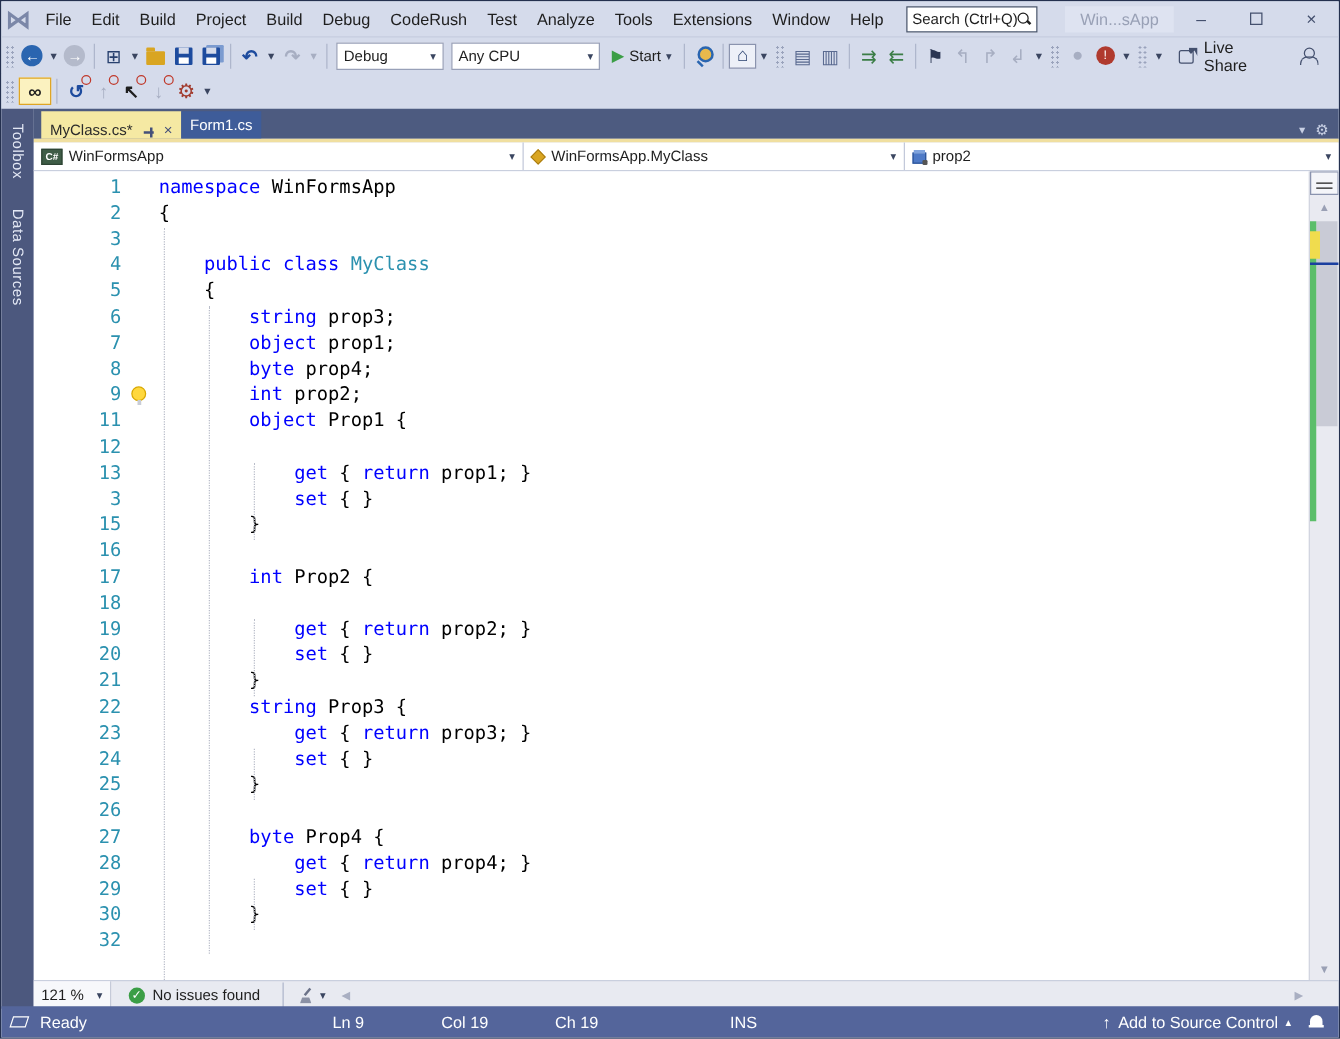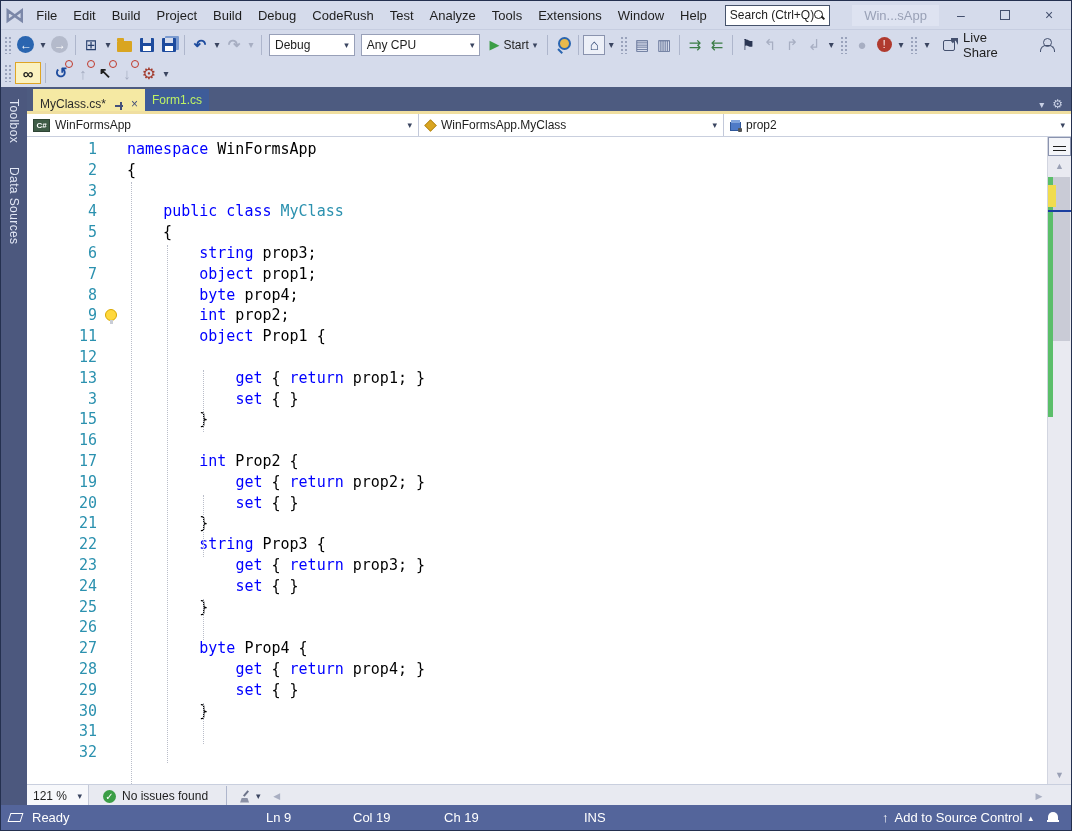--- a/index.html
+++ b/index.html
@@ -60,21 +60,21 @@
   .spacer { flex:1; }
   
   .main { position:absolute; left:0; top:86px; width:100%; height:720px; display:flex; }
   .side-strip { width:26px; background:#4C587E; display:flex; flex-direction:column; align-items:center; padding-top:4px; gap:8px; }
   .vtab { writing-mode:vertical-rl; color:#E3E8F5; font-size:12px; padding:8px 2px; letter-spacing:.4px; white-space:nowrap; }
   .doc { flex:1; display:flex; flex-direction:column; min-width:0; }
   
   .tabstrip { height:24px; background:#4D5B80; display:flex; align-items:flex-end; }
   .tab { height:22px; display:flex; align-items:center; padding:0 7px; font-size:12px; cursor:default; }
   .tab.active { background:#F5E9A3; color:#2B2B2B; margin-left:6px;align-items:flex-end; }
-  .tab.inactive { background:#3E5C99; color:#bef264; }
+  .tab.inactive { background:#3E5C99; color:#ffffff; }
   .tab .pin { width:10px; height:10px; position:relative; margin-left:8px; }
   .tab .pin::before { content:""; position:absolute; left:1px; top:4px; width:8px; height:2px; background:#44507A; }
   .tab .pin::after { content:""; position:absolute; left:6px; top:1px; width:2px; height:8px; background:#44507A; }
   .tab .x { margin-left:7px; color:#44507A; font-size:12px; }
   .tabstrip-right { margin-left:auto; display:flex; align-items:center; gap:8px; padding:0 8px; color:#C8D0E4; font-size:11px; }
   .khaki-line { height:3px; background:#F0DFA0; }
   
   .navbar { height:23px; background:#fff; border-bottom:1px solid #C9CFDE; display:flex; }
   .nav-cell { display:flex; align-items:center; gap:5px; padding:0 6px; border-right:1px solid #C3C9DA; font-size:12px; color:#1E1E1E; }
   .nav-cell .caret { margin-left:auto; color:#3A4560; font-size:9px; }
@@ -313,33 +313,33 @@
             <div class="code-line"><span class="ln">7</span><span class="gslot"></span><span class="ct"><span class="p">        </span><span class="k">object</span><span class="p"> prop1;</span></span></div>
             <div class="code-line"><span class="ln">8</span><span class="gslot"></span><span class="ct"><span class="p">        </span><span class="k">byte</span><span class="p"> prop4;</span></span></div>
             <div class="code-line"><span class="ln">9</span><span class="gslot"><span class="bulb"></span></span><span class="ct"><span class="p">        </span><span class="k">int</span><span class="p"> prop2;</span></span></div>
             <div class="code-line"><span class="ln">11</span><span class="gslot"></span><span class="ct"><span class="p">        </span><span class="k">object</span><span class="p"> Prop1 {</span></span></div>
             <div class="code-line"><span class="ln">12</span><span class="gslot"></span><span class="ct"></span></div>
             <div class="code-line"><span class="ln">13</span><span class="gslot"></span><span class="ct"><span class="p">            </span><span class="k">get</span><span class="p"> { </span><span class="k">return</span><span class="p"> prop1; }</span></span></div>
             <div class="code-line"><span class="ln">3</span><span class="gslot"></span><span class="ct"><span class="p">            </span><span class="k">set</span><span class="p"> { }</span></span></div>
             <div class="code-line"><span class="ln">15</span><span class="gslot"></span><span class="ct"><span class="p">        }</span></span></div>
             <div class="code-line"><span class="ln">16</span><span class="gslot"></span><span class="ct"></span></div>
             <div class="code-line"><span class="ln">17</span><span class="gslot"></span><span class="ct"><span class="p">        </span><span class="k">int</span><span class="p"> Prop2 {</span></span></div>
+            <div class="code-line"><span class="ln">18</span><span class="gslot"></span><span class="ct"></span></div>
             <div class="code-line"><span class="ln">19</span><span class="gslot"></span><span class="ct"><span class="p">            </span><span class="k">get</span><span class="p"> { </span><span class="k">return</span><span class="p"> prop2; }</span></span></div>
             <div class="code-line"><span class="ln">20</span><span class="gslot"></span><span class="ct"><span class="p">            </span><span class="k">set</span><span class="p"> { }</span></span></div>
             <div class="code-line"><span class="ln">21</span><span class="gslot"></span><span class="ct"><span class="p">        }</span></span></div>
             <div class="code-line"><span class="ln">22</span><span class="gslot"></span><span class="ct"><span class="p">        </span><span class="k">string</span><span class="p"> Prop3 {</span></span></div>
             <div class="code-line"><span class="ln">23</span><span class="gslot"></span><span class="ct"><span class="p">            </span><span class="k">get</span><span class="p"> { </span><span class="k">return</span><span class="p"> prop3; }</span></span></div>
             <div class="code-line"><span class="ln">24</span><span class="gslot"></span><span class="ct"><span class="p">            </span><span class="k">set</span><span class="p"> { }</span></span></div>
             <div class="code-line"><span class="ln">25</span><span class="gslot"></span><span class="ct"><span class="p">        }</span></span></div>
             <div class="code-line"><span class="ln">26</span><span class="gslot"></span><span class="ct"></span></div>
             <div class="code-line"><span class="ln">27</span><span class="gslot"></span><span class="ct"><span class="p">        </span><span class="k">byte</span><span class="p"> Prop4 {</span></span></div>
             <div class="code-line"><span class="ln">28</span><span class="gslot"></span><span class="ct"><span class="p">            </span><span class="k">get</span><span class="p"> { </span><span class="k">return</span><span class="p"> prop4; }</span></span></div>
             <div class="code-line"><span class="ln">29</span><span class="gslot"></span><span class="ct"><span class="p">            </span><span class="k">set</span><span class="p"> { }</span></span></div>
             <div class="code-line"><span class="ln">30</span><span class="gslot"></span><span class="ct"><span class="p">        }</span></span></div>
-            <div class="code-line"><span class="ln">31</span><span class="gslot"></span><span class="ct"></span></div>
             <div class="code-line"><span class="ln">32</span><span class="gslot"></span><span class="ct"></span></div>
           </div>
         <div class="vscroll">
           <div class="split-btn"></div>
           <div class="varrow" style="top:22px;">▲</div>
           <div class="vthumb" style="top:40px; height:164px;"></div>
           <div class="mark" style="left:0; top:40px; width:5px; height:240px; background:#5BBE6A;"></div>
           <div class="mark" style="left:0; top:48px; width:8px; height:22px; background:#F0DC4E;"></div>
           <div class="mark" style="left:0; top:73px; width:100%; height:2px; background:#1B3FA0;"></div>
           <div class="varrow" style="bottom:2px;">▼</div>

